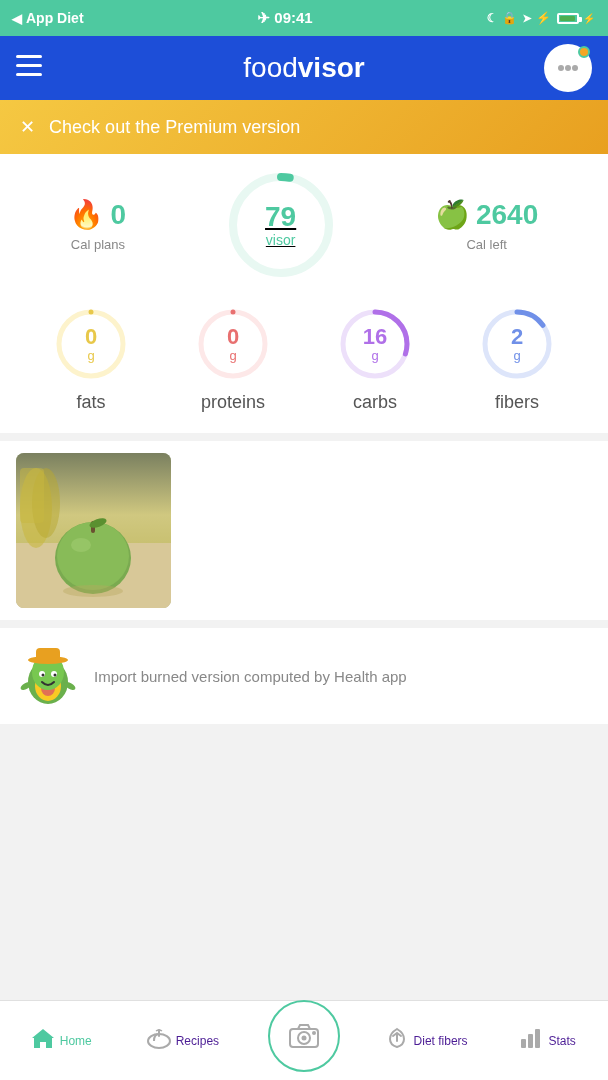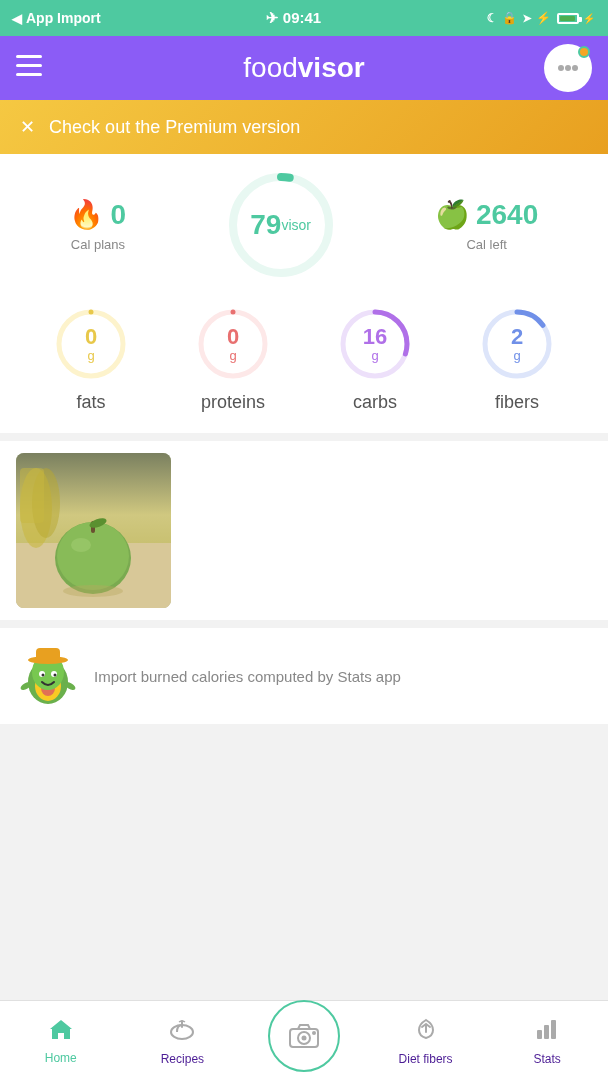--- a/index.html
+++ b/index.html
@@ -16,21 +16,21 @@
       color: white;
       font-size: 14px;
       font-weight: 600;
     }
     .status-bar .left { display: flex; align-items: center; gap: 4px; }
     .status-bar .center { flex: 1; text-align: center; font-size: 15px; font-weight: 700; }
     .status-bar .right { display: flex; align-items: center; gap: 5px; font-size: 12px; }
 
     
     .header {
-      background: #8b5cf6;
+      background: #1d4ed8;
       height: 64px;
       display: flex;
       align-items: center;
       justify-content: center;
       position: relative;
       padding: 0 16px;
     }
     .header-logo {
       font-size: 28px;
       color: white;
@@ -136,22 +136,24 @@
       align-items: center;
       justify-content: center;
     }
     .center-ring svg {
       position: absolute;
       top: 0; left: 0;
       transform: rotate(-90deg);
     }
     .ring-text {
       display: flex;
+      flex-direction: column;
       align-items: center;
       z-index: 1;
+      text-decoration: underline;
     }
     .ring-kcal-val {
       font-size: 28px;
       font-weight: 700;
       color: #4ec9a0;
       line-height: 1.1;
     }
     .ring-kcal-unit {
       font-size: 14px;
       color: #4ec9a0;
@@ -226,21 +228,21 @@
       width: 608px;
       height: 80px;
       background: white;
       border-top: 1px solid #e0e0e0;
       display: flex;
       align-items: stretch;
     }
     .nav-item {
       flex: 1;
       display: flex;
-      flex-direction: column;
+      flex-direction: row;
       align-items: center;
       justify-content: center;
       gap: 4px;
       cursor: pointer;
     }
     .nav-item .nav-icon { font-size: 24px; color: #aaa; }
     .nav-item .nav-label { font-size: 12px; color: #4c1d95; }
     .nav-item.active .nav-icon { color: #4ec9a0; }
     .nav-item.active .nav-label { color: #4ec9a0; }
     .nav-camera {
@@ -286,21 +288,21 @@
     }
   </style>
 </head>
 <body>
 
 <div class="content-scroll">
 
   <div class="status-bar">
     <div class="left">
       <span style="font-size:13px;">◀</span>
-      <span>App Import</span>
+      <span>App Diet</span>
     </div>
     <div class="center">
       <span>✈</span>
       <span>09:41</span>
     </div>
     <div class="right">
       <span>☾</span>
       <span>🔒</span>
       <span style="font-size:11px;">➤</span>
       <span>⚡</span>
@@ -476,21 +478,21 @@
       <circle cx="26" cy="30" r="3" fill="white"></circle>
       <circle cx="38" cy="30" r="3" fill="white"></circle>
       <circle cx="27" cy="31" r="1.5" fill="#333"></circle>
       <circle cx="39" cy="31" r="1.5" fill="#333"></circle>
 
       <path d="M26 38 Q32 44 38 38" stroke="#333" stroke-width="2" fill="none" stroke-linecap="round"></path>
 
       <ellipse cx="10" cy="42" rx="6" ry="3" fill="#6ab04c" transform="rotate(-30 10 42)"></ellipse>
       <ellipse cx="54" cy="42" rx="6" ry="3" fill="#6ab04c" transform="rotate(30 54 42)"></ellipse>
     </svg>
-    <span class="import-text">Import burned calories computed by Stats app</span>
+    <span class="import-text">Import burned version computed by Health app</span>
   </div>
 
   <div style="height:80px;"></div>
 
 </div>
 
 <div class="bottom-nav">
   <div class="nav-item active">
     <span class="nav-icon">
       <svg width="26" height="24" viewBox="0 0 26 24">

